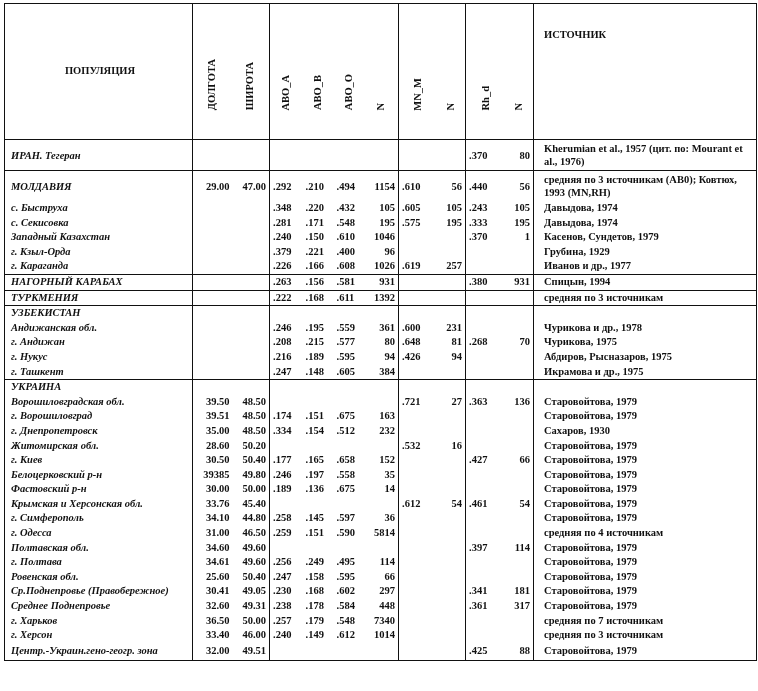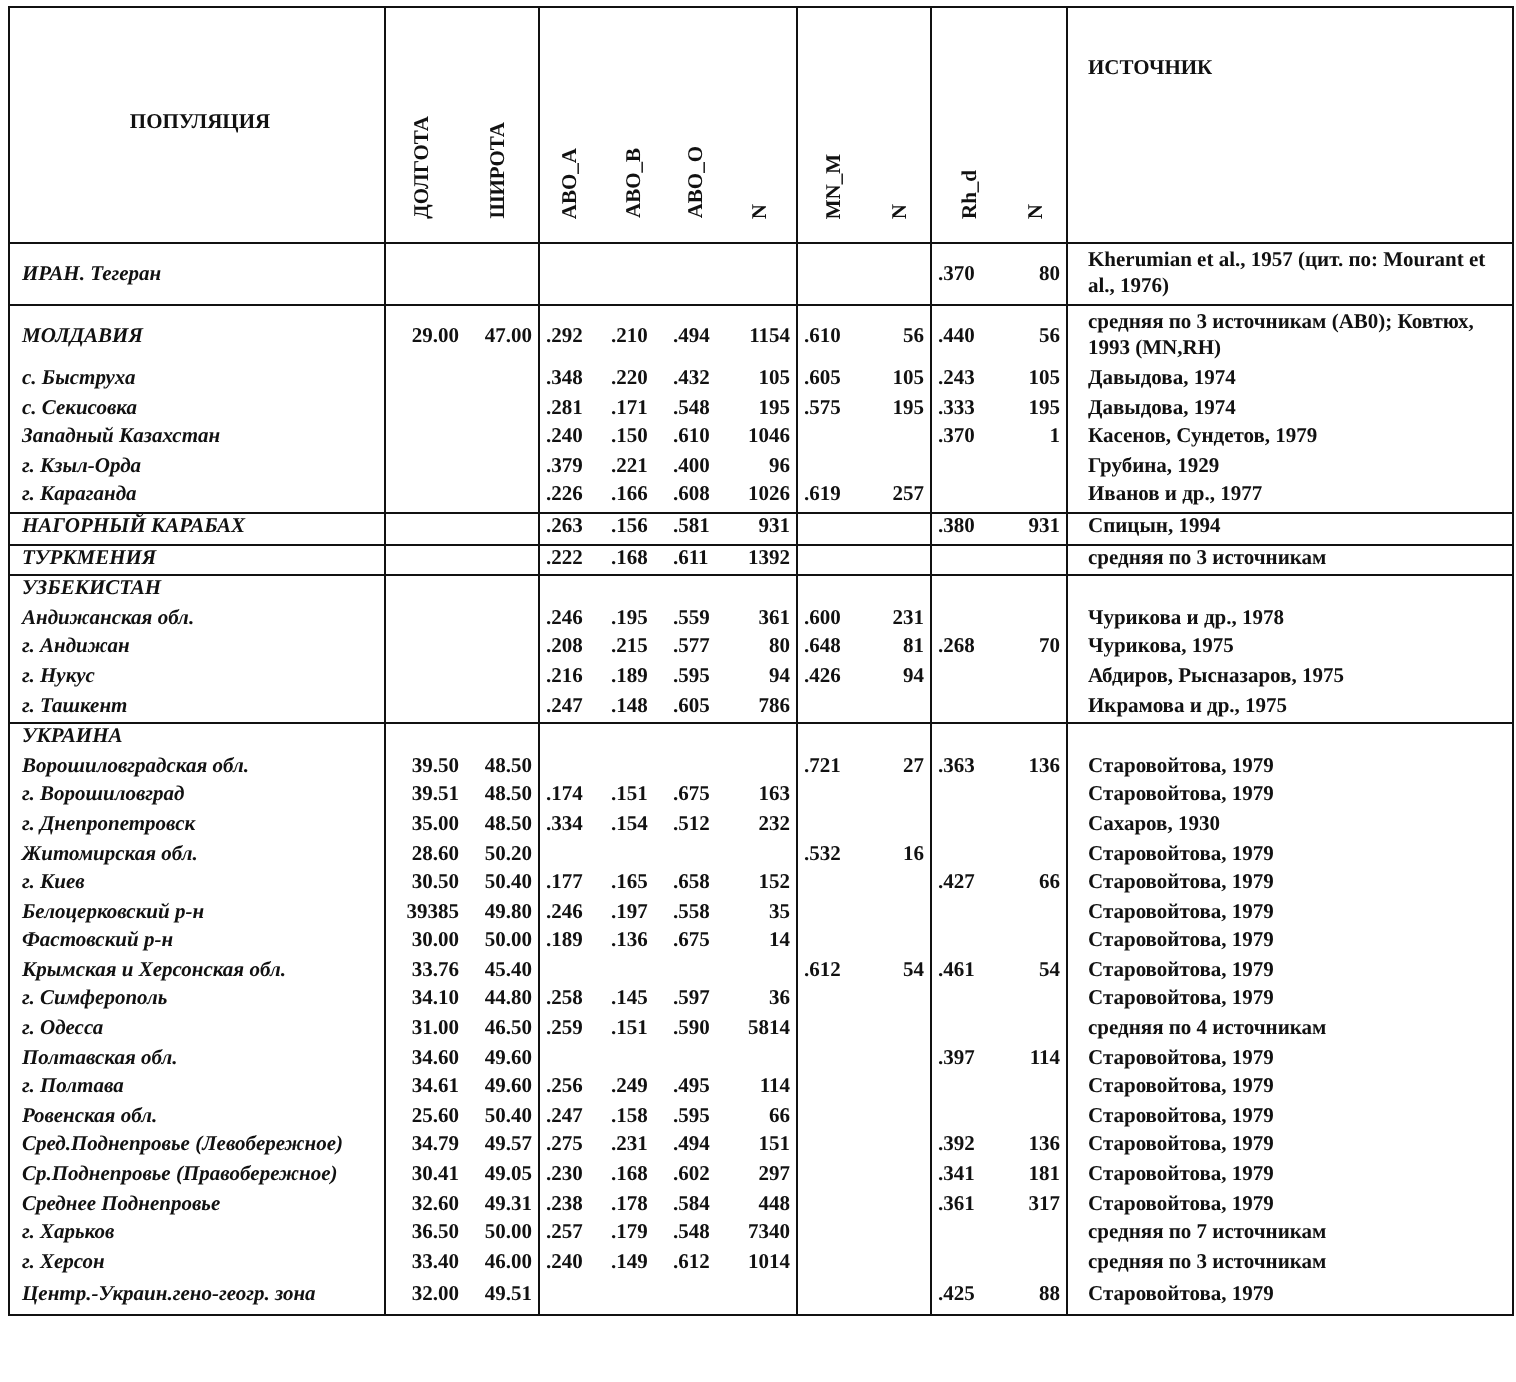--- a/index.html
+++ b/index.html
@@ -16,21 +16,21 @@
   col.c-n1 { width:34px; }
   col.c-mn { width:39px; }
   col.c-n2 { width:28px; }
   col.c-rh { width:41px; }
   col.c-n3 { width:27px; }
   col.c-src { width:223px; }
   .bl { border-left:1.5px solid #111; }
   .br { border-right:1.5px solid #111; }
   .num { text-align:right; }
   .lft { text-align:left; }
-  thead th { height:87px; border-top:1.5px solid #111; border-bottom:1.5px solid #111; font-weight:bold; vertical-align:bottom; padding-bottom:6px; }
+  thead th { height:87px; border-top:1.5px solid #111; border-bottom:1.5px solid #111; font-weight:bold; vertical-align:bottom; padding-bottom:24px; }
   thead th.pop-h { text-align:center; vertical-align:middle; padding-left:6px; padding-bottom:0; }
   thead th.src-h { text-align:left; vertical-align:top; padding-top:24px; padding-left:10px; }
   .vert { writing-mode:vertical-rl; transform:rotate(180deg); display:inline-block; font-size:10.5px; }
   tr.sep td { border-top:1.5px solid #111; }
   tr.tall td { height:30px; line-height:13px; }
   td.src { white-space:normal; padding-left:10px;font-family:Liberation Serif, serif; }
   td.pop { padding-left:6px;font-style:italic; }
   tbody tr:last-child td { border-bottom:1.5px solid #111; }
 </style>
 </head>
@@ -251,21 +251,21 @@
           <td class="num br"></td>
           <td class="src lft br">Абдиров, Рысназаров, 1975</td>
         </tr>
         <tr class="">
           <td class="pop lft bl br">г. Ташкент</td>
           <td class="num"></td>
           <td class="num br"></td>
           <td class="lft">.247</td>
           <td class="lft">.148</td>
           <td class="lft">.605</td>
-          <td class="num br">786</td>
+          <td class="num br">384</td>
           <td class="lft"></td>
           <td class="num br"></td>
           <td class="lft"></td>
           <td class="num br"></td>
           <td class="src lft br">Икрамова и др., 1975</td>
         </tr>
         <tr class="sep">
           <td class="pop lft bl br">УКРАИНА</td>
           <td class="num"></td>
           <td class="num br"></td>
@@ -455,34 +455,20 @@
           <td class="lft">.158</td>
           <td class="lft">.595</td>
           <td class="num br">66</td>
           <td class="lft"></td>
           <td class="num br"></td>
           <td class="lft"></td>
           <td class="num br"></td>
           <td class="src lft br">Старовойтова, 1979</td>
         </tr>
         <tr class="">
-          <td class="pop lft bl br">Сред.Поднепровье (Левобережное)</td>
-          <td class="num">34.79</td>
-          <td class="num br">49.57</td>
-          <td class="lft">.275</td>
-          <td class="lft">.231</td>
-          <td class="lft">.494</td>
-          <td class="num br">151</td>
-          <td class="lft"></td>
-          <td class="num br"></td>
-          <td class="lft">.392</td>
-          <td class="num br">136</td>
-          <td class="src lft br">Старовойтова, 1979</td>
-        </tr>
-        <tr class="">
           <td class="pop lft bl br">Ср.Поднепровье (Правобережное)</td>
           <td class="num">30.41</td>
           <td class="num br">49.05</td>
           <td class="lft">.230</td>
           <td class="lft">.168</td>
           <td class="lft">.602</td>
           <td class="num br">297</td>
           <td class="lft"></td>
           <td class="num br"></td>
           <td class="lft">.341</td>

